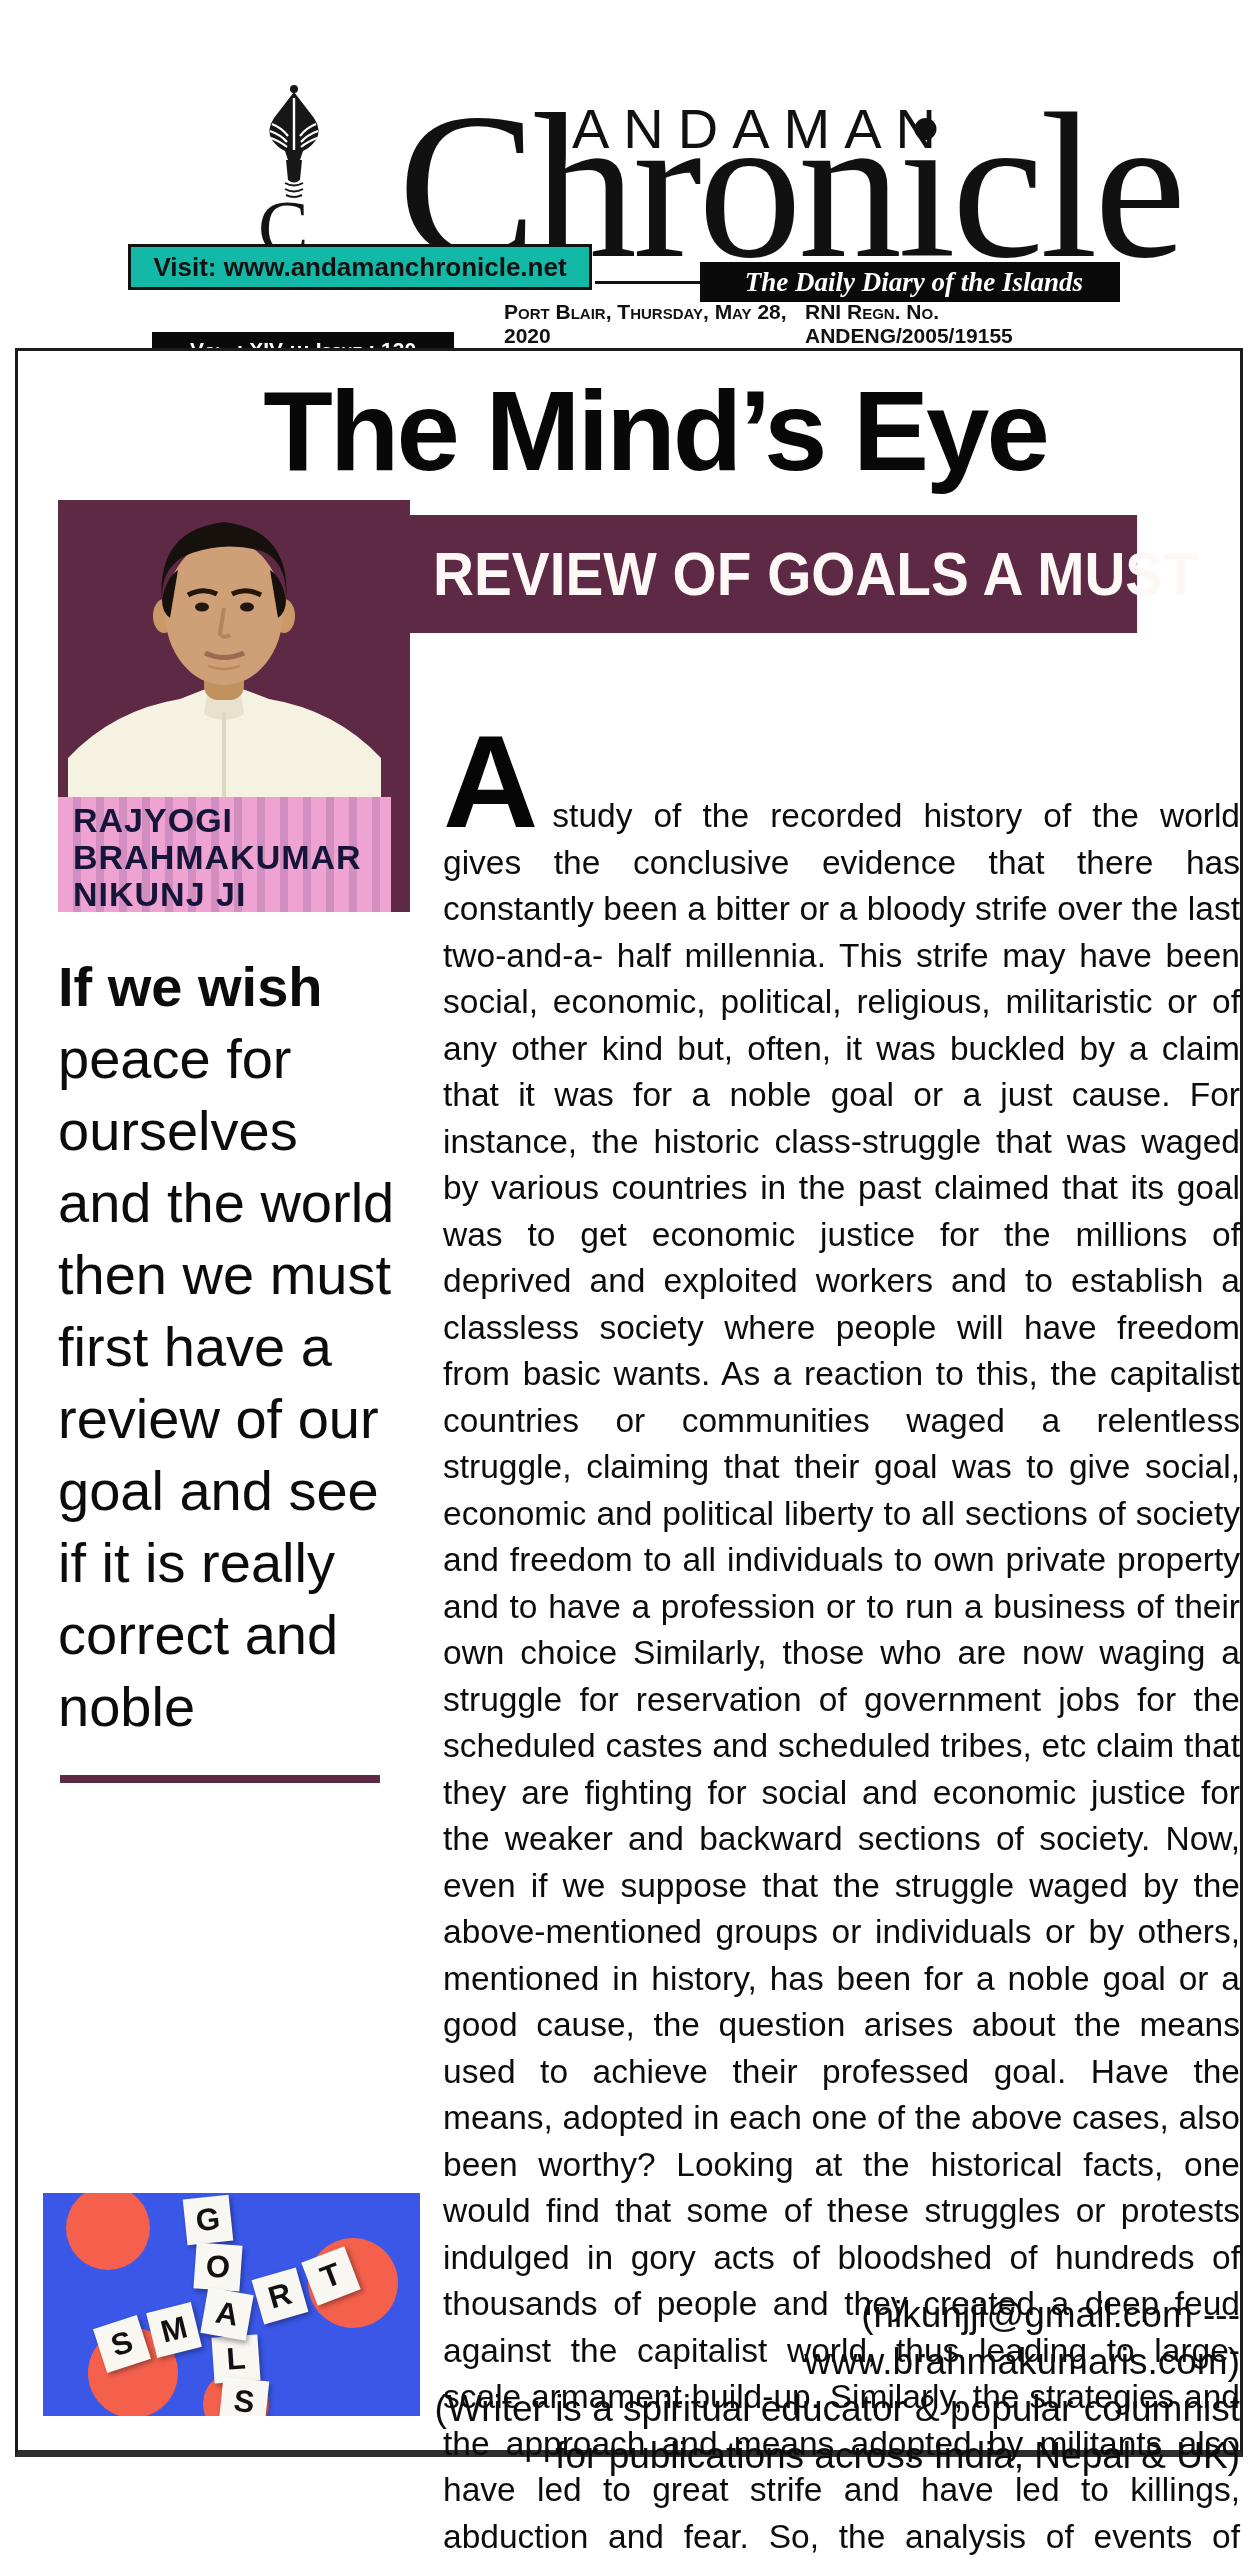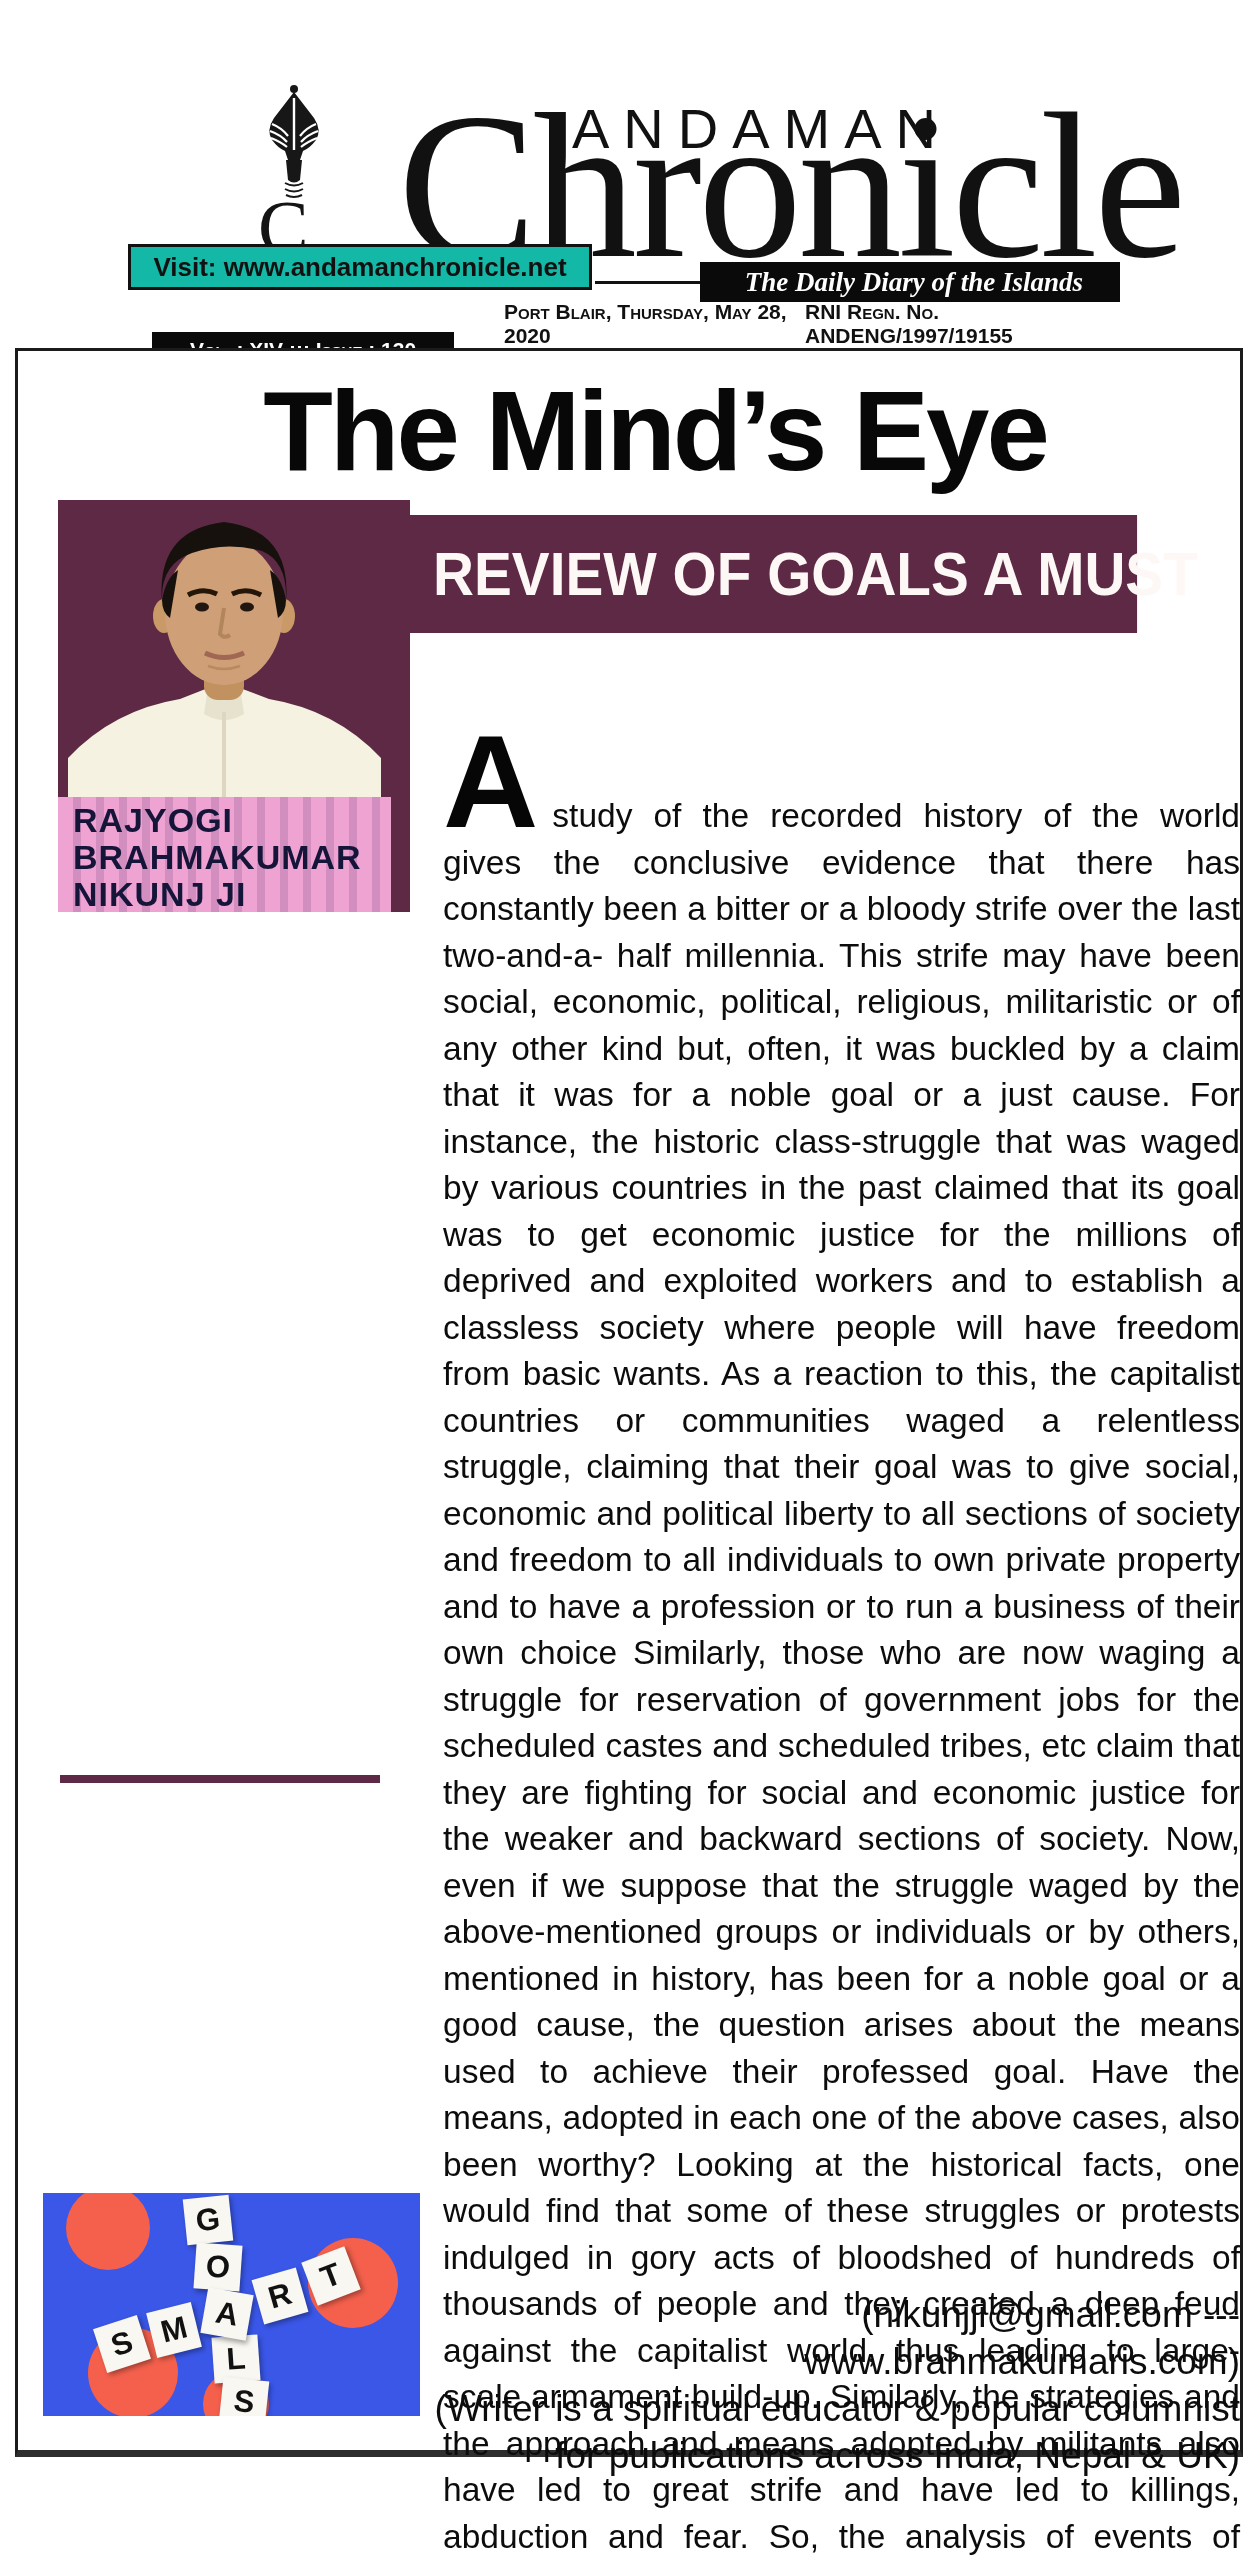--- a/index.html
+++ b/index.html
@@ -122,21 +122,21 @@
     <path d="M27 99 Q36 104 45 99 M27 105 Q36 110 45 105 M28 111 Q36 115 44 111" stroke="#171717" stroke-width="2" fill="none"></path>
   </svg>
   <div class="logo-c">C</div>
   <div class="mast-word1">ANDAMAN</div>
   <div class="mast-word2">Chronicle</div>
   <div class="mast-underline"></div>
   <div class="tagline-bar">The Daily Diary of the Islands</div>
   <div class="visit-box">Visit: www.andamanchronicle.net</div>
   <div class="vol-box">Vol. : XIV ::: Issue : 130</div>
   <div class="dateline">Port Blair, Thursday, May 28, 2020</div>
-  <div class="rni">RNI Regn. No.  ANDENG/1997/19155</div>
+  <div class="rni">RNI Regn. No.  ANDENG/2005/19155</div>
 </div>
 
 <div class="frame">
 
   <div class="headline">The Mind’s Eye</div>
 
   <div class="photo-box">
     <svg class="portrait" viewBox="0 0 333 300">
       <rect x="0" y="0" width="333" height="300" fill="#5d2944"></rect>
       <path d="M10 300 L10 258 Q55 210 122 199 L150 188 Q166 183 182 188 L211 199 Q278 210 323 258 L323 300 Z" fill="#f5f2e2"></path>
@@ -157,20 +157,31 @@
       <path d="M147 153 Q166 162 186 153" stroke="#a06752" stroke-width="5" fill="none"></path>
       <path d="M150 166 Q166 172 182 166" stroke="#b98a60" stroke-width="2.5" fill="none"></path>
     </svg>
     <div class="caption-band">RAJYOGI
 BRAHMAKUMAR
 NIKUNJ JI</div>
   </div>
 
   <div class="kicker">REVIEW OF GOALS A MUST</div>
 
+  <div class="pull-quote"><span class="lead">If we wish</span>
+<span>peace for
+ourselves
+and the world
+then we must
+first have a
+review of our
+goal and see
+if it is really
+correct and
+noble</span></div>
   <div class="quote-rule"></div>
 
   <div class="article-body"><span class="raised-cap">A</span><span>study of the recorded history of the world gives the conclusive evidence that there has constantly been a bitter or a bloody strife over the last two-and-a- half millennia. This strife may have been social, economic, political, religious, militaristic or of any other kind but, often, it was buckled by a claim that it was for a noble goal or a just cause. For instance, the historic class-struggle that was waged by various countries in the past claimed that its goal was to get economic justice for the millions of deprived and exploited workers and to establish a classless society where people will have freedom from basic wants. As a reaction to this, the capitalist countries or communities waged a relentless struggle, claiming that their goal was to give social, economic and political liberty to all sections of society and freedom to all individuals to own private property and to have a profession or to run a business of their own choice Similarly, those who are now waging a struggle for reservation of government jobs for the scheduled castes and scheduled tribes, etc claim that they are fighting for social and economic justice for the weaker and backward sections of society. Now, even if we suppose that the struggle waged by the above-mentioned groups or individuals or by others, mentioned in history, has been for a noble goal or a good cause, the question arises about the means used to achieve their professed goal. Have the means, adopted in each one of the above cases, also been worthy? Looking at the historical facts, one would find that some of these struggles or protests indulged in gory acts of bloodshed of hundreds of thousands of people and they created a deep feud against the capitalist world, thus leading to large-scale armament build-up. Similarly, the strategies and the approach and means adopted by militants also have led to great strife and have led to killings, abduction and fear. So, the analysis of events of history lead us to the conclusion that if we wish peace for ourselves and the world and if we aspire that the bloody strife should end then we must first have a review of our goal and see if it is really correct and noble and then we should double check whether our means also are noble. Let us remember that the means are as important as the goal.</span></div>
 
   <div class="footer"><span>(nikunjji@gmail.com --- www.brahmakumaris.com)</span>
 <span>(Writer is a spiritual educator &amp; popular columnist
 for publications across India, Nepal &amp; UK)</span></div>
 
   <div class="goals-graphic">
     <div class="ball" style="left:23px;top:-7px;width:84px;height:84px;"></div>

